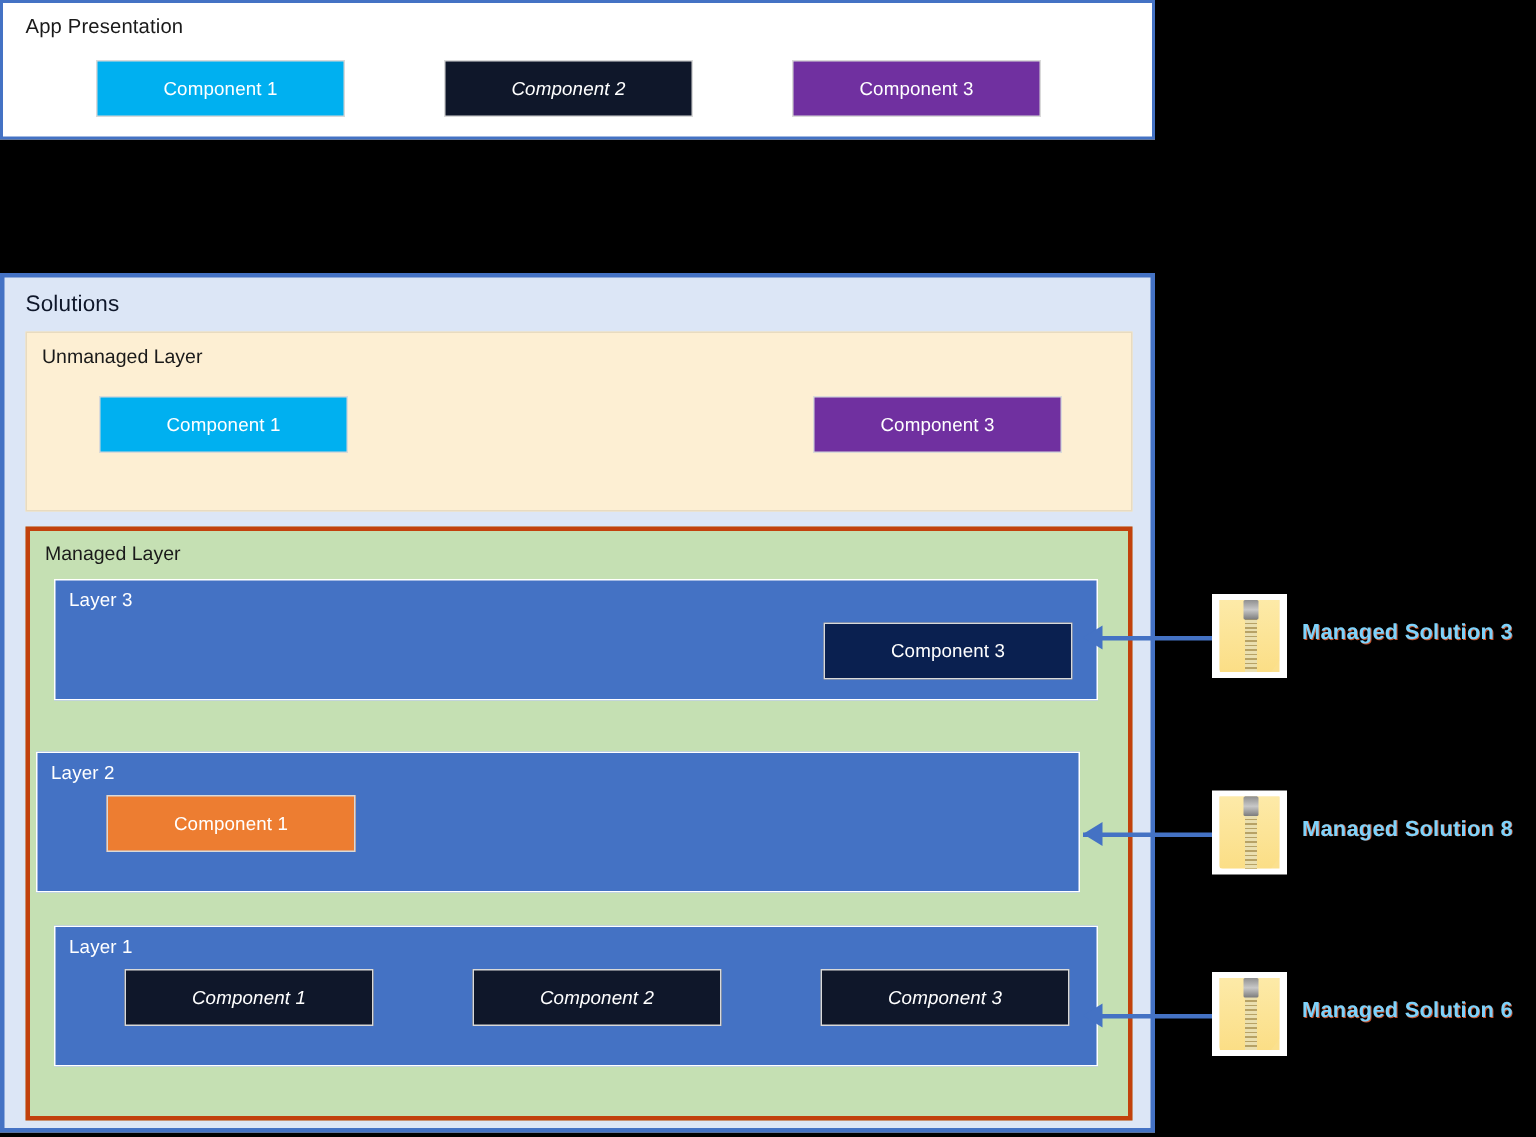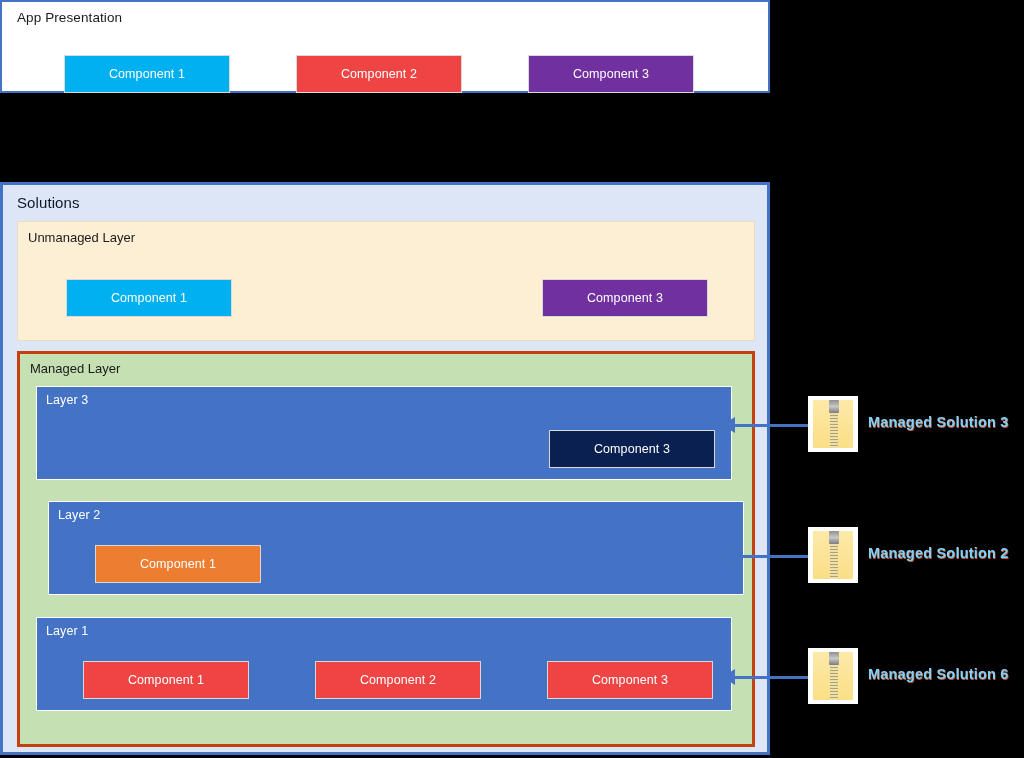--- a/index.html
+++ b/index.html
@@ -71,37 +71,36 @@
   
   .layer-box {
     background: #4472C4;
     border: 1px solid #FFFFFF;
   }
   .layer-title {
     position: absolute; left: 9px; top: 6px;
     font-size: 12.5px; color: #FFFFFF;
     letter-spacing: 0.1px;
   }
-  #layer-3 { left: 16px; top: 32px;  width: 696px; height: 94px; }
-  #layer-2 { left: 28px; top: 147px; width: 696px; height: 94px; }
+  #layer-3 { left: 16px; top: 32px;  width: 696px; height: 81px; }
+  #layer-2 { left: 4px; top: 147px; width: 696px; height: 94px; }
   #layer-1 { left: 16px; top: 263px; width: 696px; height: 94px; text-align: center; }
 
   
   .component {
     display: flex;
     align-items: center;
     justify-content: center;
     color: #FFFFFF;
     font-size: 12.5px;
     border: 1px solid #D9D9D9;
     letter-spacing: 0.1px;
-    margin-top: 15px;
   }
   .c-cyan   { background: #00B0F0; }
-  .c-green  { background: #ef4444; }
+  .c-green  { background: #0f172a; font-style: italic; }
   .c-purple { background: #7030A0; }
   .c-navy   { background: #0A2050; }
   .c-orange { background: #ED7D31; }
 
   
   #ap-component-1 { left: 62px;  top: 38px; width: 166px; height: 38px; }
   #ap-component-2 { left: 294px; top: 38px; width: 166px; height: 38px; }
   #ap-component-3 { left: 526px; top: 38px; width: 166px; height: 38px; }
 
   
@@ -252,21 +251,21 @@
 <div class="abs callout" id="callout-2">
   <div class="arrow-line"></div>
   <div class="arrow-head"></div>
   <div class="zip-icon">
     <div class="zip-folder"></div>
     <div class="zip-folder-flap"></div>
     <div class="zip-track"></div>
     <div class="zip-teeth"></div>
     <div class="zip-pull"></div>
   </div>
-  <div class="callout-label">Managed Solution 2</div>
+  <div class="callout-label">Managed Solution 8</div>
 </div>
 
 <div class="abs callout" id="callout-1">
   <div class="arrow-line"></div>
   <div class="arrow-head"></div>
   <div class="zip-icon">
     <div class="zip-folder"></div>
     <div class="zip-folder-flap"></div>
     <div class="zip-track"></div>
     <div class="zip-teeth"></div>

